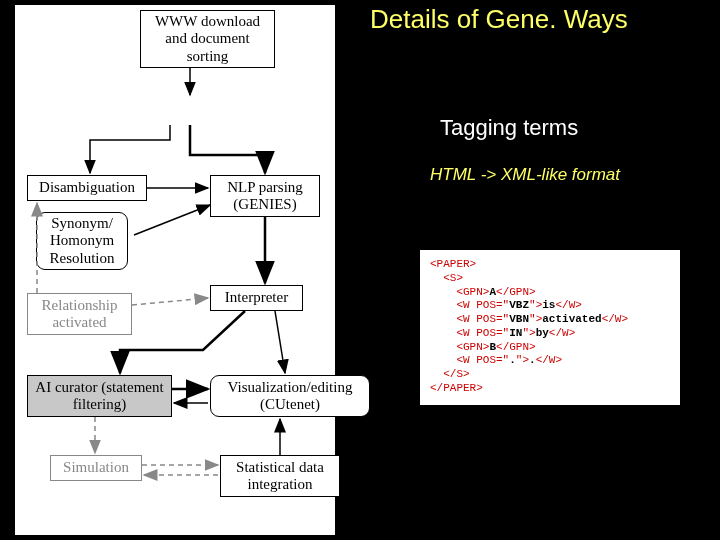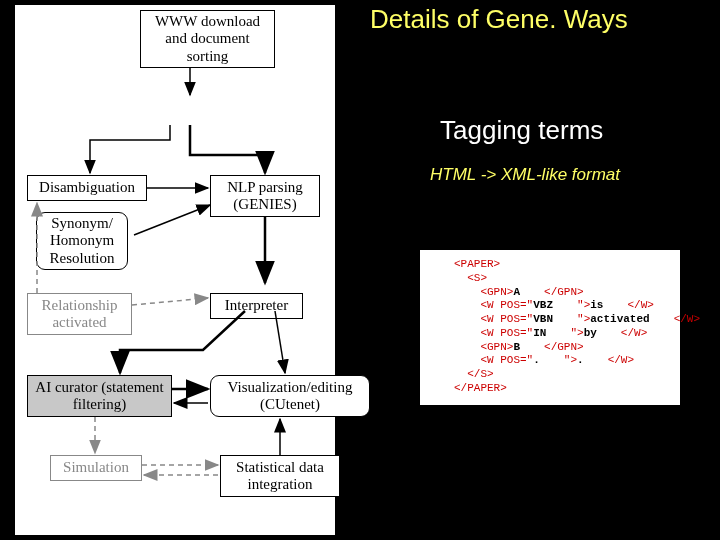--- a/index.html
+++ b/index.html
@@ -16,21 +16,21 @@
   top: 4px;
   left: 370px;
   font-size: 26px;
   color: #ffff66;
   font-weight: normal;
 }
 .subtitle {
   position: absolute;
   top: 115px;
   left: 440px;
-  font-size: 26px;
+  font-size: 22px;
   color: #fff;
 }
 .subtitle2 {
   position: absolute;
   top: 165px;
   left: 430px;
   font-size: 17px;
   font-style: italic;
   color: #ffff66;
 }
@@ -70,21 +70,21 @@
   width: 260px;
   height: 155px;
   background: #fff;
   padding: 8px 10px;
   font-family: "Courier New", monospace;
   font-size: 11px;
   line-height: 1.25;
   color: #888;
   white-space: pre;
 }
-.code-box .tag { color: #c00; margin-left: 24px; }
+.code-box .tag { color: #c00; }
 .code-box .txt { color: #000; font-weight: bold; }
 </style>
 </head>
 <body>
 
 <div class="slide-title">Details of Gene. Ways</div>
 <div class="subtitle">Tagging terms</div>
 <div class="subtitle2">HTML -&gt; XML-like format</div>
 
 <div class="diagram-area">
@@ -93,21 +93,21 @@
 and document
 sorting</div>
   <div class="box" style="top:170px; left:12px; width:120px; height:26px;">Disambiguation</div>
   <div class="box" style="top:170px; left:195px; width:110px; height:42px;">NLP parsing
 (GENIES)</div>
   <div class="box" style="top:207px; left:21px; width:92px; height:58px;border-radius:9px;">Synonym/
 Homonym
 Resolution</div>
   <div class="box light" style="top:288px; left:12px; width:105px; height:42px;">Relationship
 activated</div>
-  <div class="box" style="top:288px; left:195px; width:93px; height:26px;">Interpreter</div>
+  <div class="box" style="top:280px; left:195px; width:93px; height:26px;">Interpreter</div>
   <div class="box gray" style="top:370px; left:12px; width:145px; height:42px;">AI curator
 (statement filtering)</div>
   <div class="box" style="top:370px; left:195px; width:160px; height:42px;border-radius:9px;">Visualization/editing
 (CUtenet)</div>
   <div class="box light" style="top:450px; left:35px; width:92px; height:26px;">Simulation</div>
   <div class="box" style="top:450px; left:205px; width:120px; height:42px;">Statistical data
 integration</div>
 
   <svg class="arrows">
     <defs>

